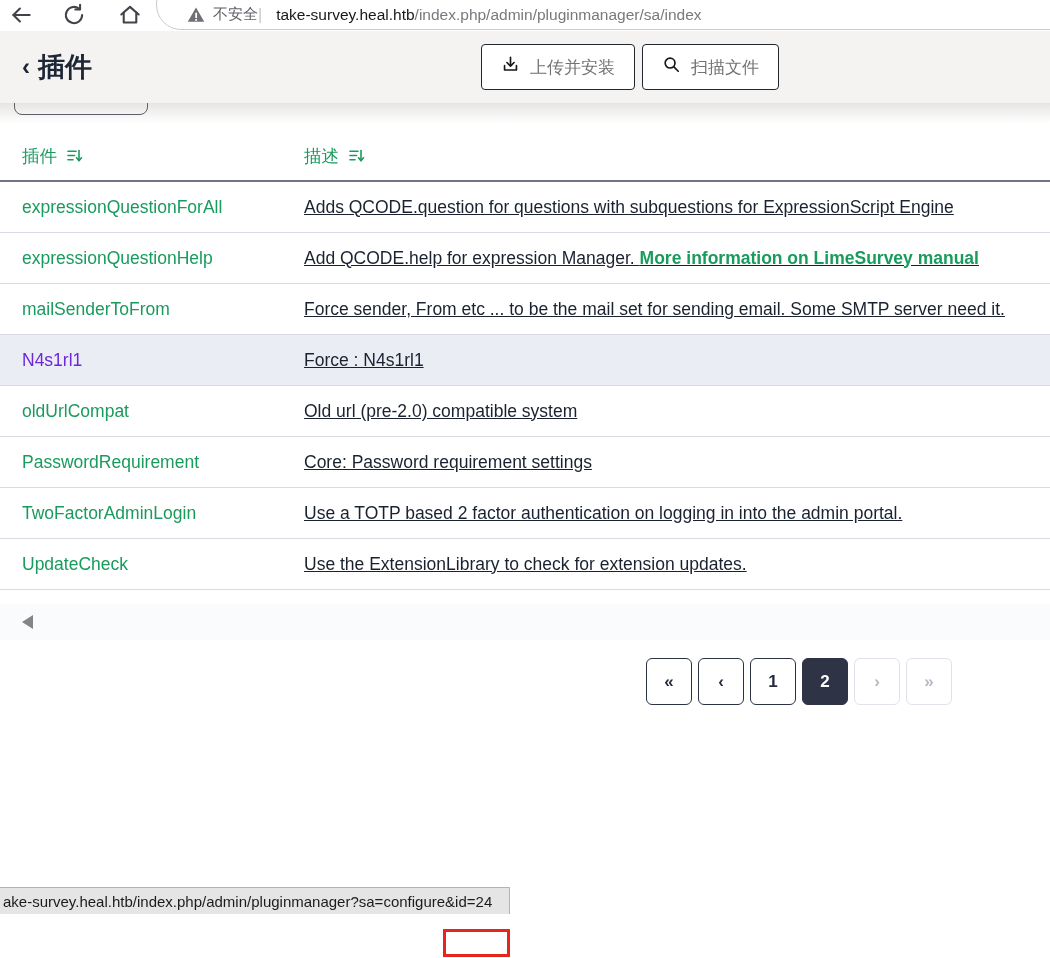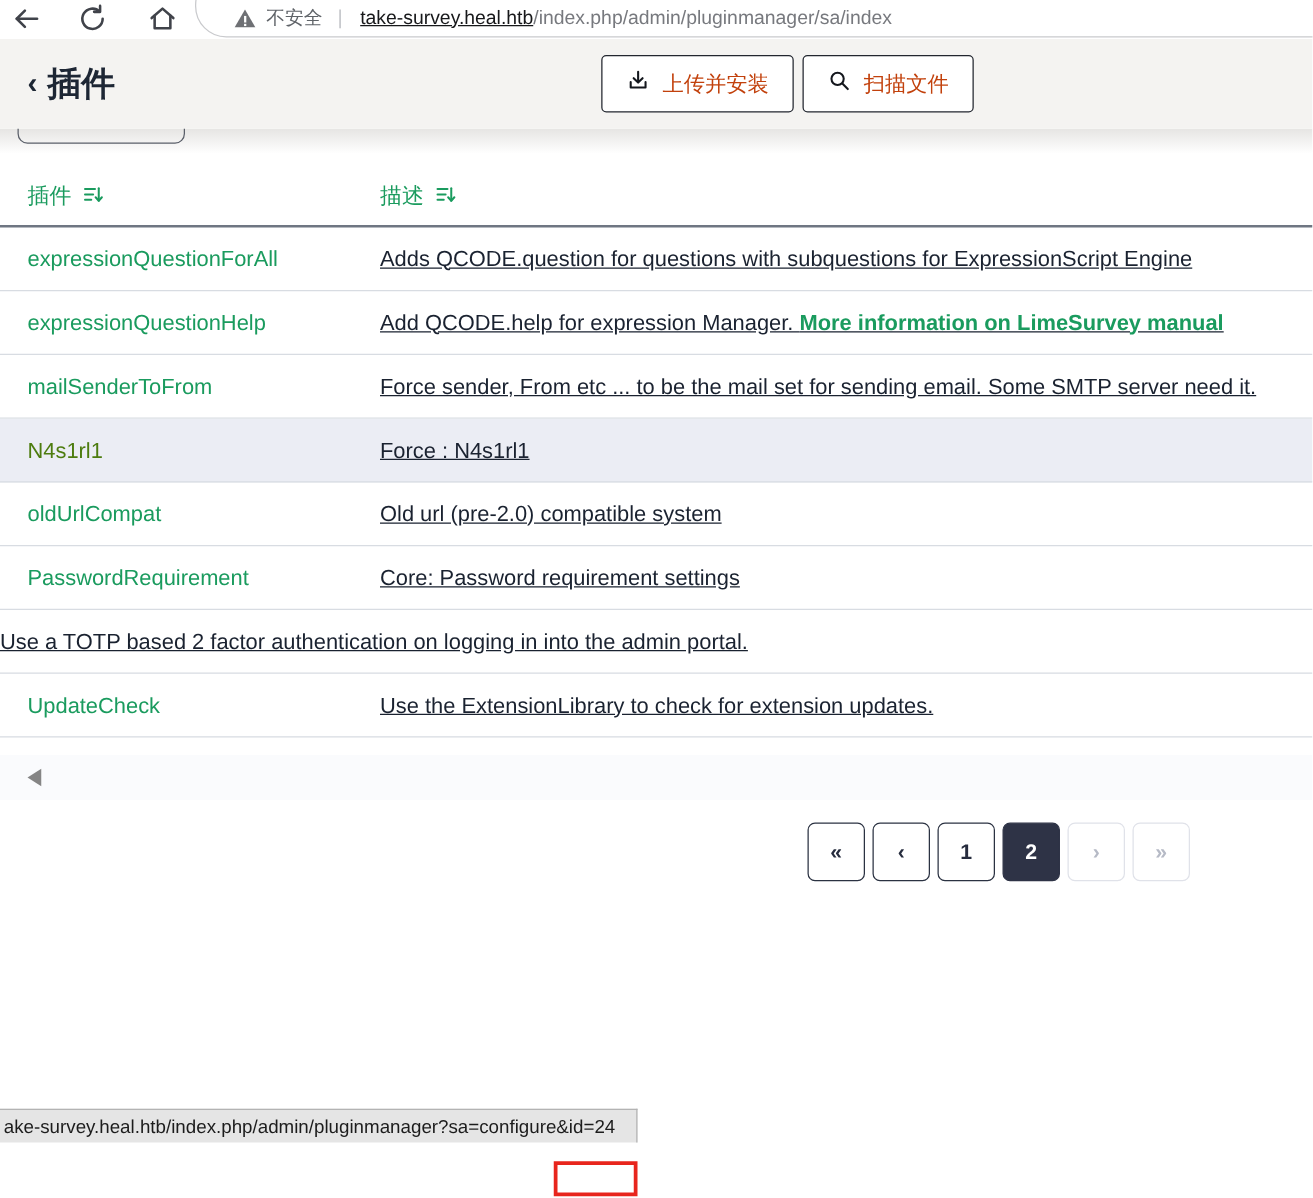--- a/index.html
+++ b/index.html
@@ -20,42 +20,42 @@
   .nav-icon svg { width:26px; height:26px; }
   .icon-back { left:8px; }
   .icon-refresh { left:61px; }
   .icon-home { left:117px; }
   .address-pill {
     position:absolute; left:156px; top:-21px; width:1100px; height:51px;
     border:1px solid #c9cacd; border-radius:25px; background:#fff;
     display:flex; align-items:center; padding:20px 0 0 30px;
   }
   .warn-icon { width:18px; height:18px; margin-right:8px; }
-  .sec-label { font-size:15px; color:#5f6368; margin-right:12px; }
+  .sec-label { font-size:15px; color:#5f6368; margin-right:0; }
   .url-divider { color:#c4c6ca; font-size:16px; margin-right:14px; }
-  .url-host { font-size:15.5px; color:#17181a;text-decoration:underline; }
+  .url-host { font-size:15.5px; color:#17181a; }
   .url-path { font-size:15.5px; color:#77797e; }
 
   
   .page-header {
     position:absolute; top:31px; left:0; width:1050px; height:72px;
     background:#f4f3f1; z-index:3;
   }
   .page-title {
     position:absolute; left:22px; top:18px;
     font-size:27px; font-weight:bold; color:#1d2634;
     display:flex; align-items:center; gap:8px;
   }
   .back-chev { font-size:24px; font-weight:bold; color:#1d2634; }
   .header-actions { position:absolute; left:481px; top:13px; display:flex; gap:7px; }
   .hbtn {
     height:46px; padding:0 19px; background:#fff;
     border:1px solid #22262f; border-radius:4px;
     display:flex; align-items:center; gap:10px;
-    font-size:17px; color:#c2410c; cursor:pointer;
+    font-size:17px; color:#737373; cursor:pointer;
     font-family:inherit;
   }
   .hbtn svg { width:19px; height:19px; }
 
   .ghost-btn {
     position:absolute; top:84px; left:14px; width:134px; height:31px;
     border:1px solid #5a5f69; border-radius:8px; background:transparent; z-index:2;
   }
   .header-shadow {
     position:absolute; top:103px; left:0; width:1050px; height:20px;
@@ -70,21 +70,21 @@
   }
   .th { display:flex; align-items:center; gap:9px; font-size:17.5px; color:#1a9b5e; }
   .th-name { padding-left:22px; width:304px; flex:0 0 304px; }
   .th-desc { flex:1; }
   .sort-icon svg { width:17px; height:17px; display:block; }
 
   .trow { display:flex; align-items:center; height:51px; border-bottom:1px solid #d8dce2; font-size:17.5px; }
   .trow.highlighted { background:#ebedf4; }
   .cell-name { padding-left:22px; width:304px; flex:0 0 304px; overflow:hidden; white-space:nowrap; }
   .cell-name a { color:#1a9b5e; font-weight:normal; text-decoration:none; cursor:pointer; }
-  .trow.highlighted .cell-name a { color:#4d7c0f; }
+  .trow.highlighted .cell-name a { color:#6d28d9; }
   .cell-desc { flex:1; overflow:hidden; white-space:nowrap; color:#1a2230;text-decoration:underline; }
   .cell-desc .desc-link { color:#1a9b5e; font-weight:bold; text-decoration:none; cursor:pointer; }
 
   
   .scroll-strip {
     position:absolute; top:604px; left:0; width:1050px; height:36px;
     background:#fafbfd; display:flex; align-items:center;
   }
   .scroll-left-arrow {
     margin-left:22px; width:0; height:0;
@@ -259,20 +259,23 @@
   <div class="trow">
     <div class="cell-name">
       <a>PasswordRequirement</a>
     </div>
     <div class="cell-desc">
       <span class="desc-text">Core: Password requirement settings</span>
     </div>
   </div>
 
   <div class="trow">
+    <div class="cell-name">
+      <a>TwoFactorAdminLogin</a>
+    </div>
     <div class="cell-desc">
       <span class="desc-text">Use a TOTP based 2 factor authentication on logging in into the admin portal.</span>
     </div>
   </div>
 
   <div class="trow">
     <div class="cell-name">
       <a>UpdateCheck</a>
     </div>
     <div class="cell-desc">

